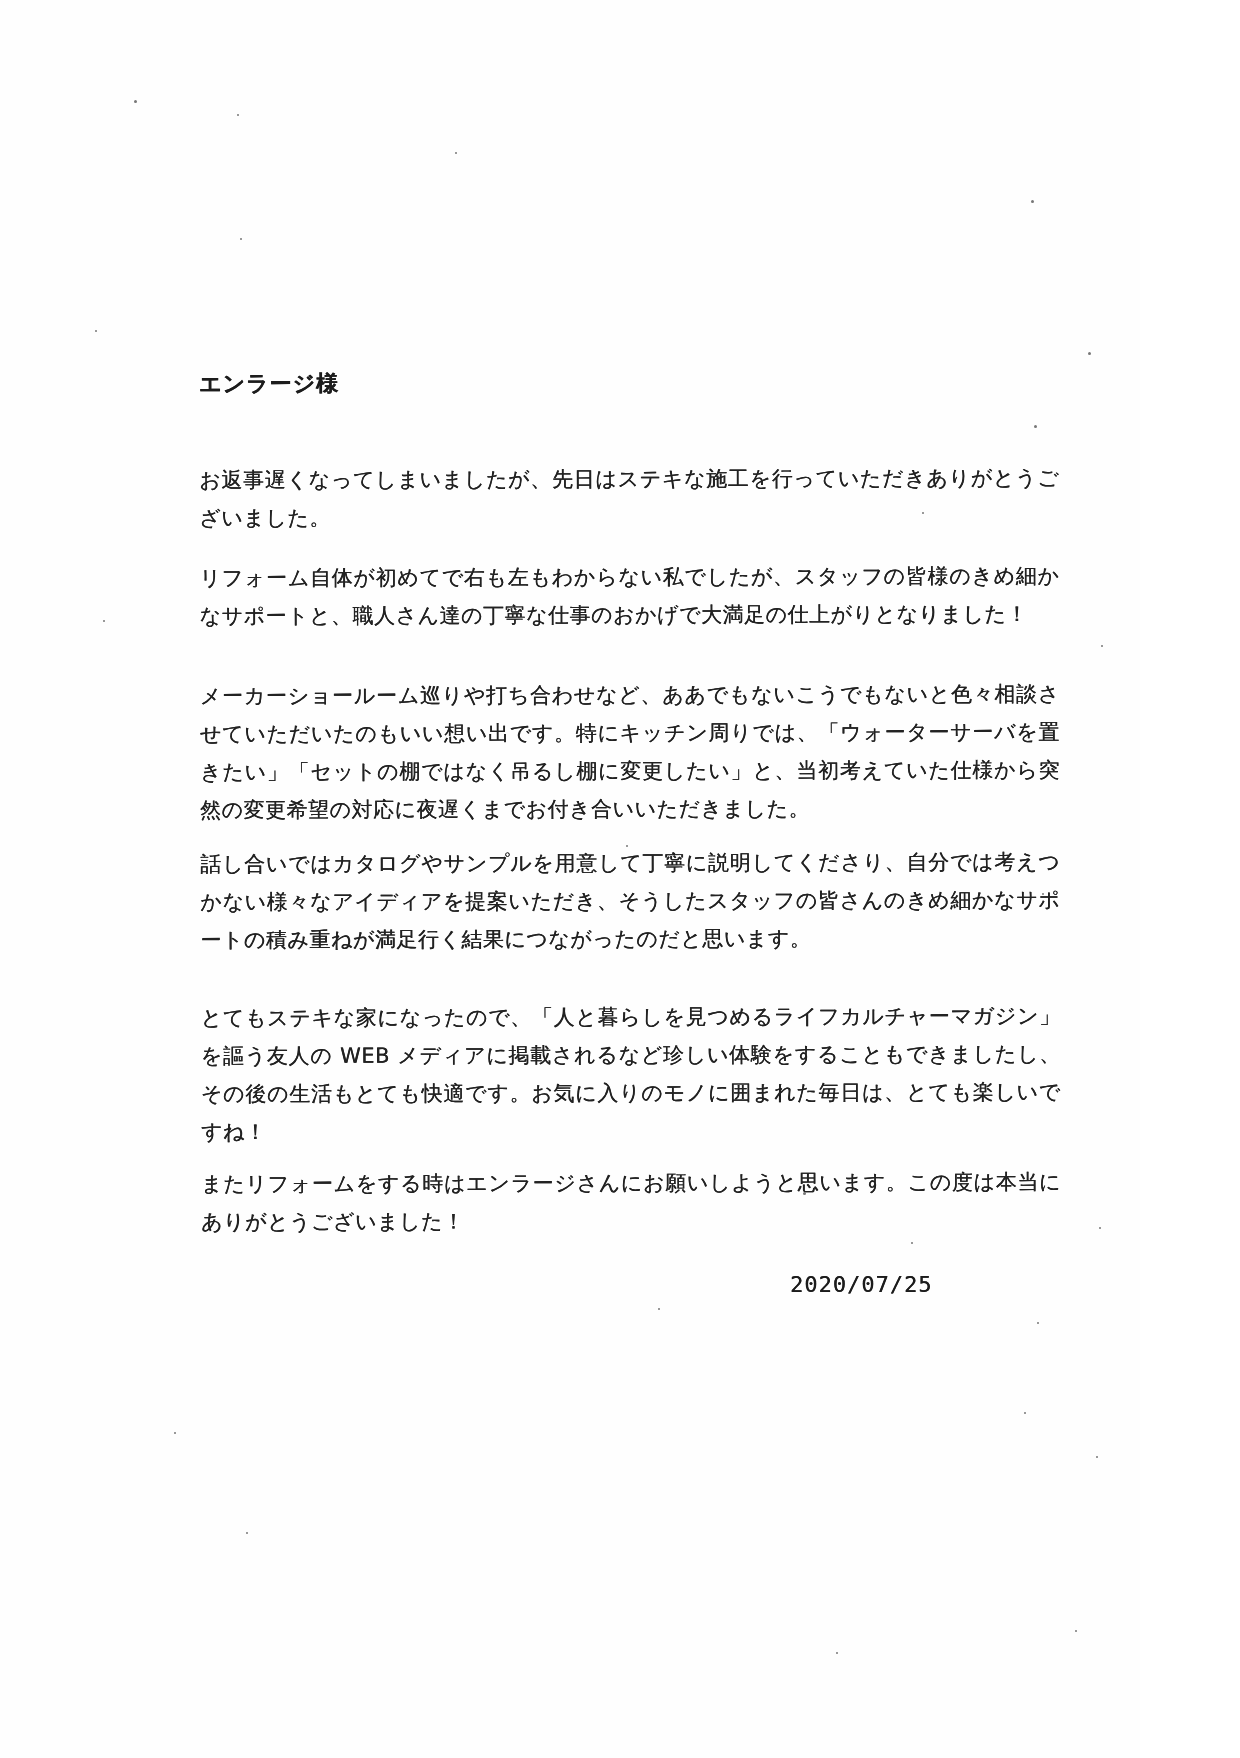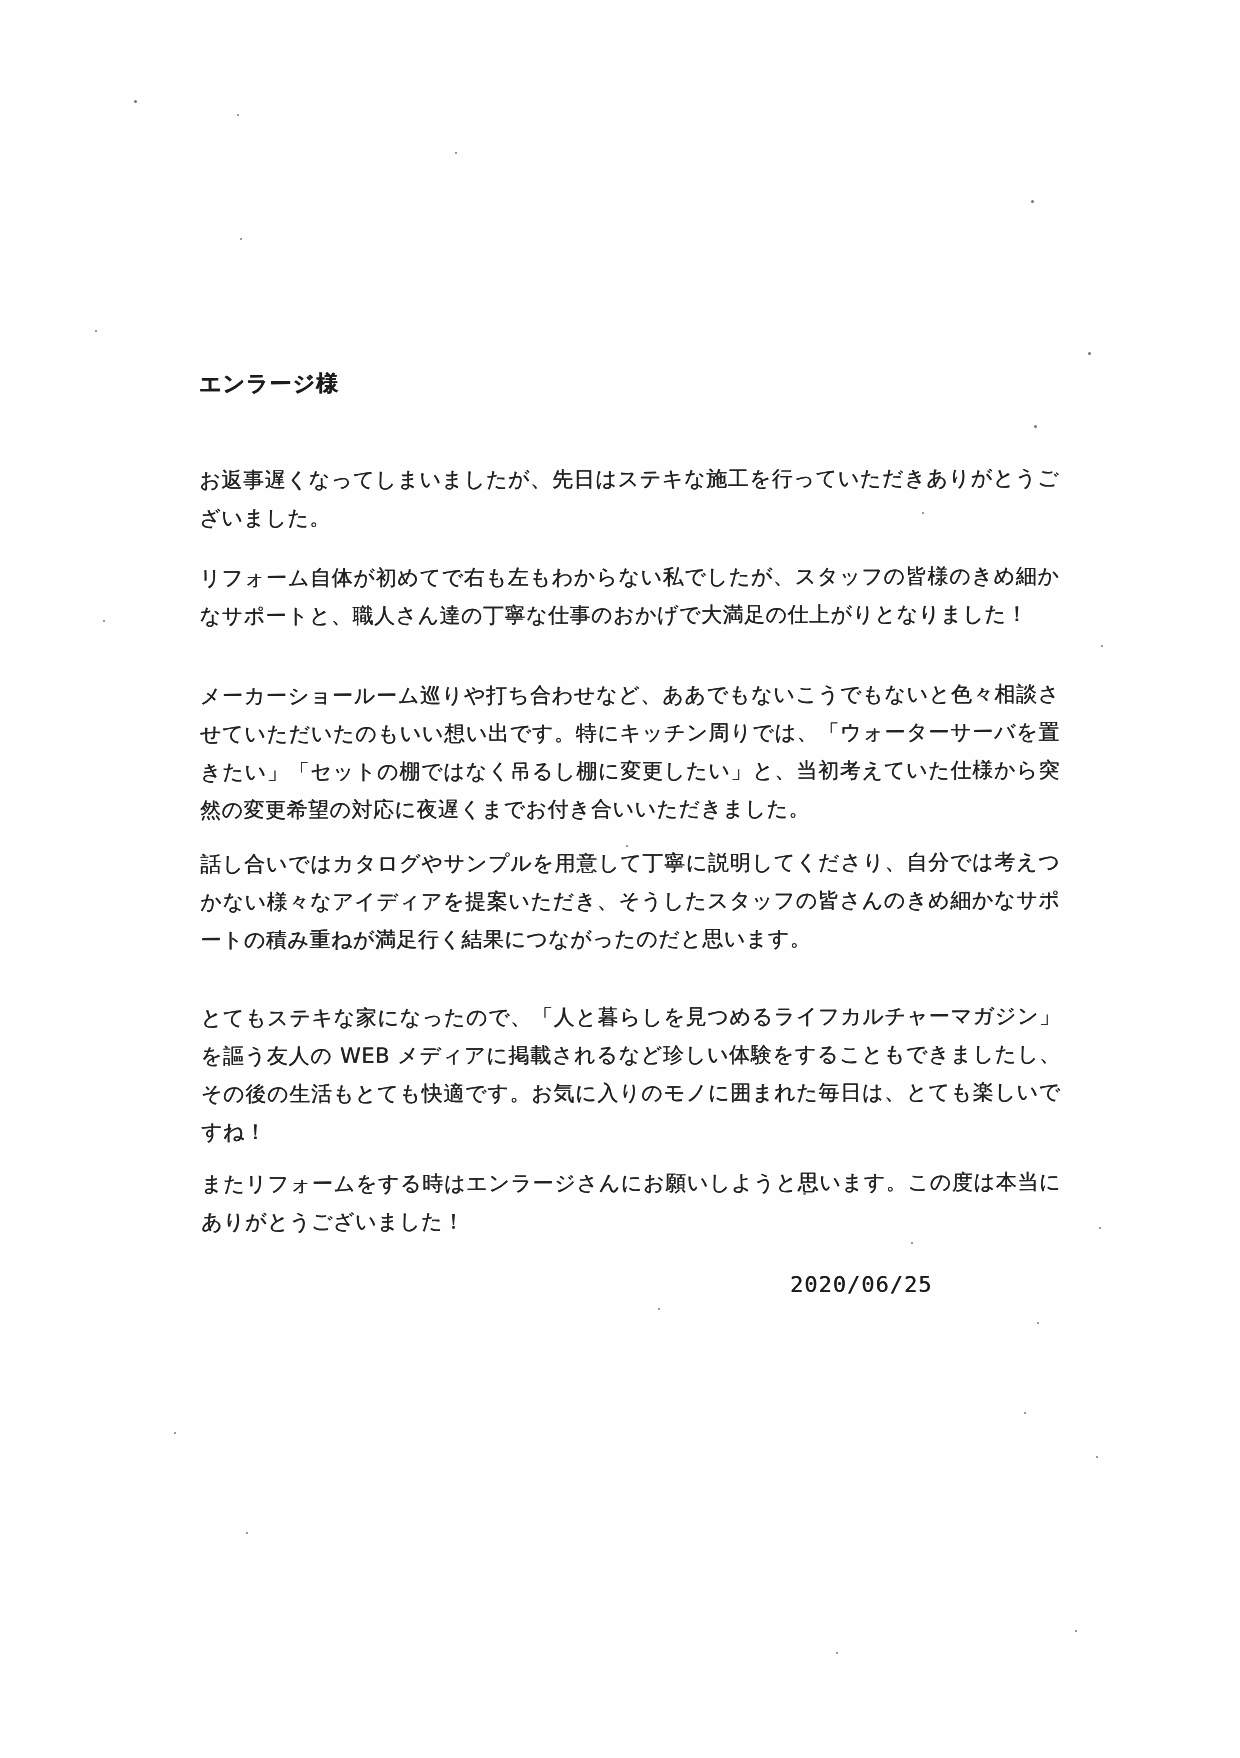--- a/index.html
+++ b/index.html
@@ -105,21 +105,21 @@
 
     <p class="para p3">メーカーショールーム巡りや打ち合わせなど、ああでもないこうでもないと色々相談させていただいたのもいい想い出です。特にキッチン周りでは、「ウォーターサーバを置きたい」「セットの棚ではなく吊るし棚に変更したい」と、当初考えていた仕様から突然の変更希望の対応に夜遅くまでお付き合いいただきました。</p>
 
     <p class="para p4">話し合いではカタログやサンプルを用意して丁寧に説明してくださり、自分では考えつかない様々なアイディアを提案いただき、そうしたスタッフの皆さんのきめ細かなサポートの積み重ねが満足行く結果につながったのだと思います。</p>
 
     <p class="para p5">とてもステキな家になったので、「人と暮らしを見つめるライフカルチャーマガジン」を謳う友人の WEB メディアに掲載されるなど珍しい体験をすることもできましたし、その後の生活もとても快適です。お気に入りのモノに囲まれた毎日は、とても楽しいですね！</p>
 
     <p class="para p6">またリフォームをする時はエンラージさんにお願いしようと思います。この度は本当にありがとうございました！</p>
   </div>
 
-  <div class="date-line">2020/06/25</div>
+  <div class="date-line">2020/07/25</div>
 
   <div class="speck s1"></div>
   <div class="speck s2"></div>
   <div class="speck s3"></div>
   <div class="speck s4"></div>
   <div class="speck s5"></div>
   <div class="speck s6"></div>
   <div class="speck s7"></div>
   <div class="speck s8"></div>
   <div class="speck s9"></div>

